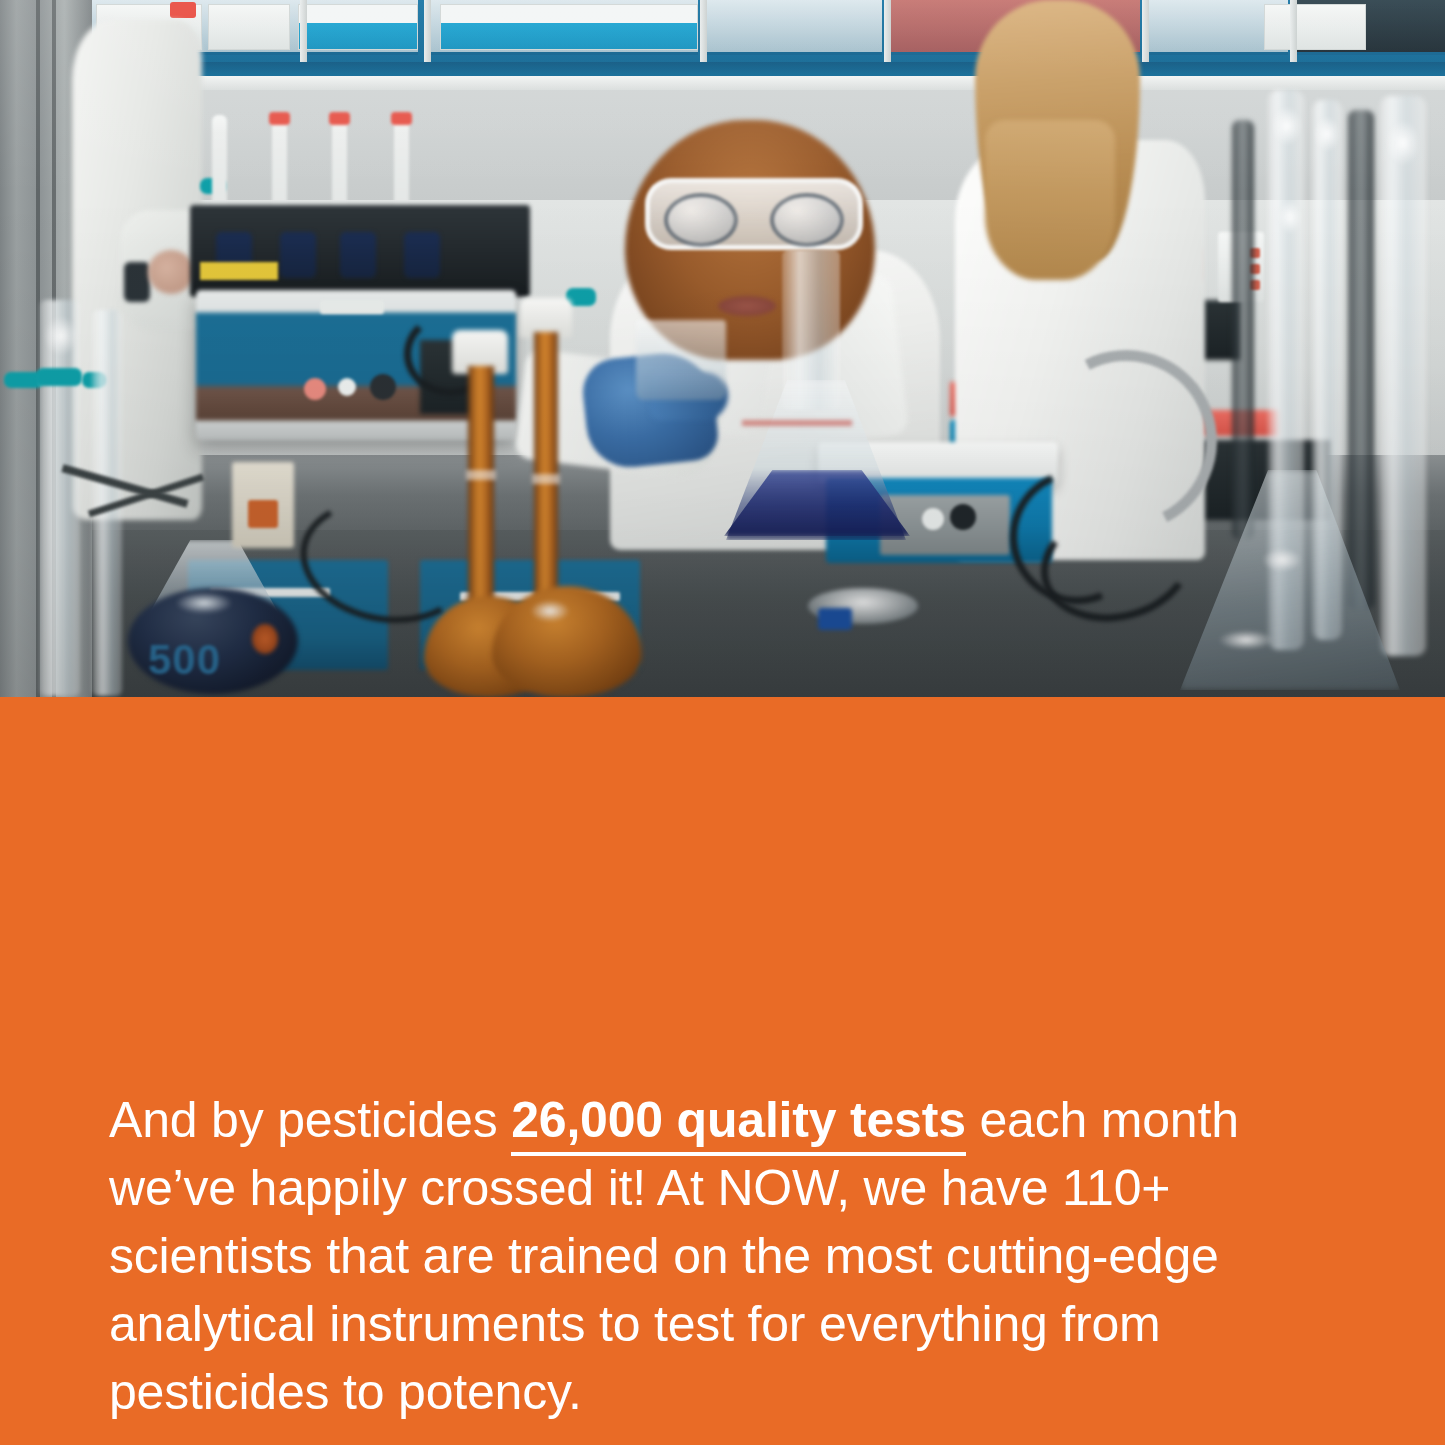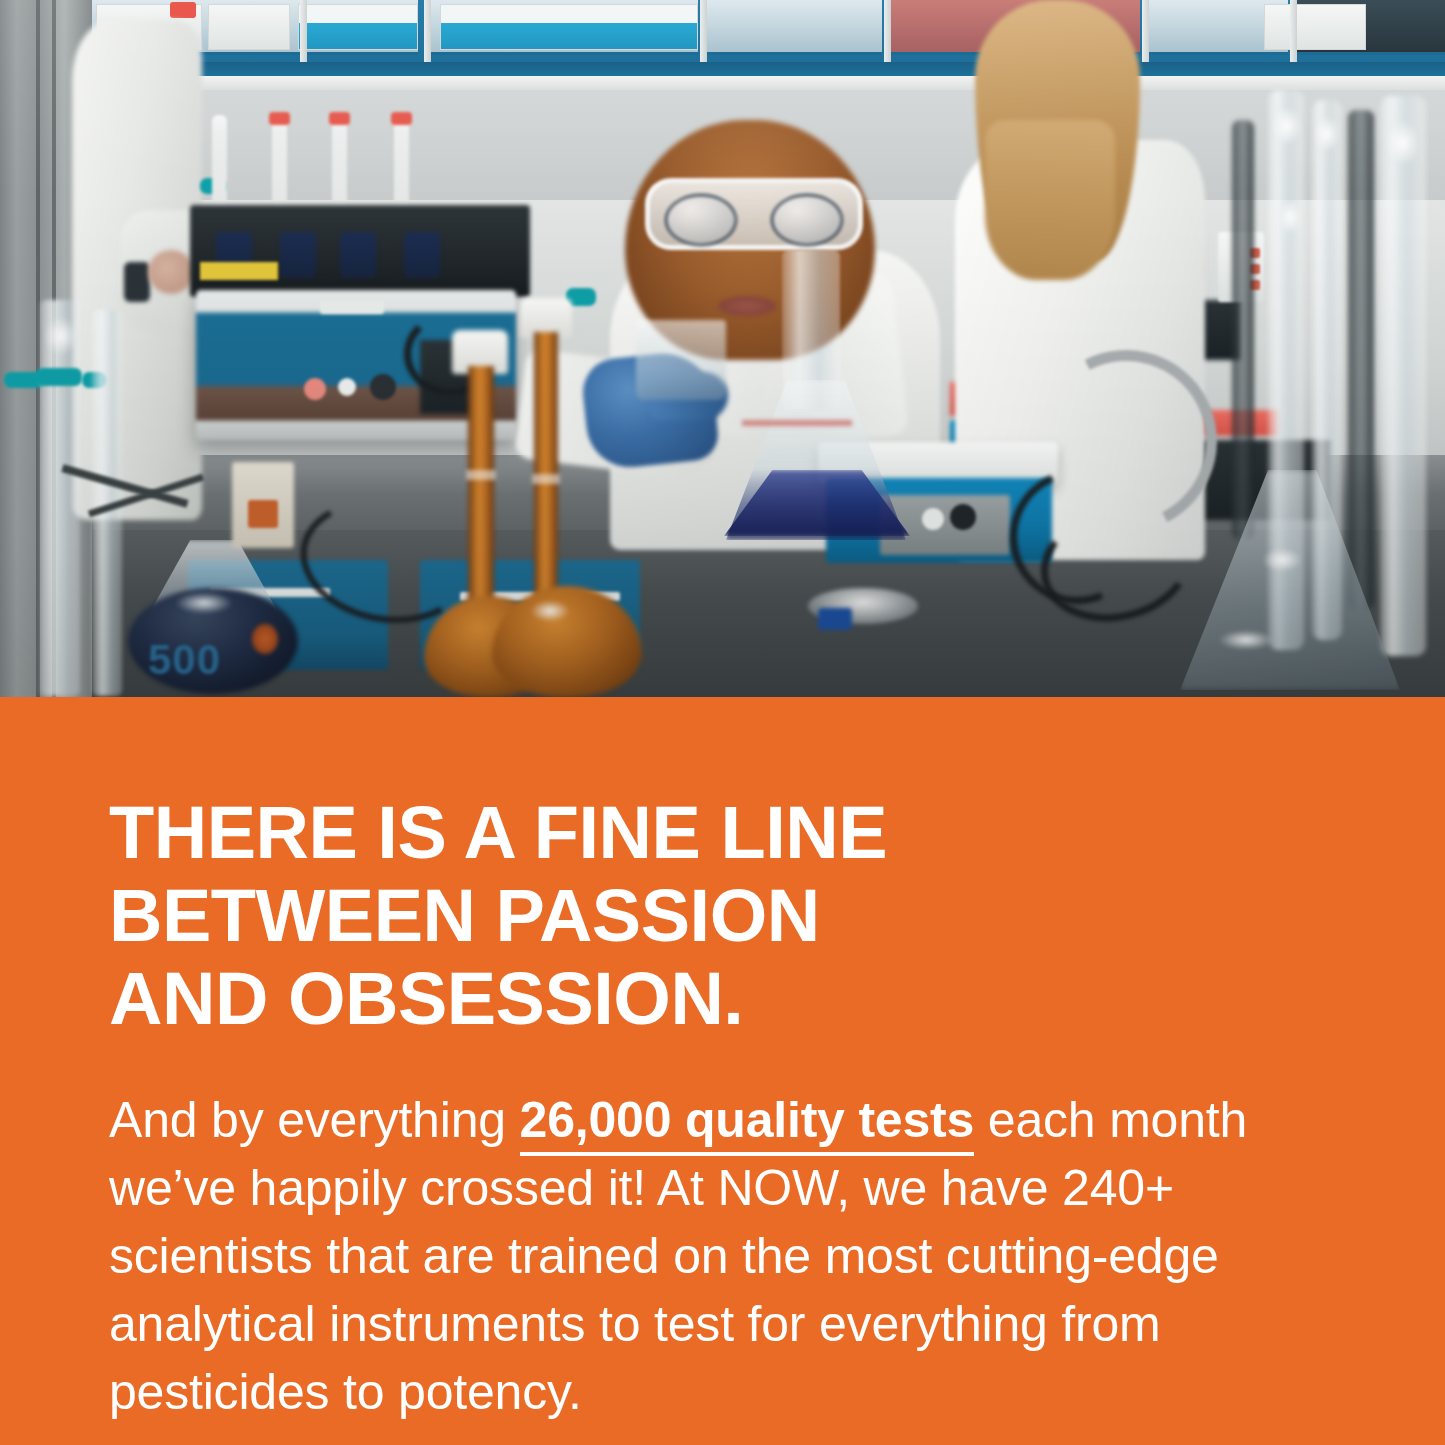--- a/index.html
+++ b/index.html
@@ -639,20 +639,17 @@
     <div class="layer" style="left:232px;top:462px;width:62px;height:86px;background:linear-gradient(180deg,#e6e1d4,#cfcabb);border-radius:3px;filter:blur(2.2px);"></div>
     <div class="layer" style="left:248px;top:500px;width:30px;height:28px;background:#c8622c;border-radius:3px;filter:blur(1.8px);"></div>
 
     <div class="layer cable" style="left:300px;top:500px;width:160px;height:110px;transform:rotate(10deg);border-width:6px;"></div>
 
     <div class="layer dof"></div>
   </div>
 
   <div id="panel">
 
-    <h1 id="headline">THERE IS A FINE LINE
-BETWEEN PASSION
-AND OBSESSION.</h1>
-
-    <p id="bodycopy"><span>And by everything </span><span class="hl">26,000 quality tests</span><span> each month we’ve happily crossed it! At NOW, we have 240+ scientists that are trained on the most cutting-edge analytical instruments to test for everything from pesticides to potency.</span></p>
+
+    <p id="bodycopy"><span>And by pesticides </span><span class="hl">26,000 quality tests</span><span> each month we’ve happily crossed it! At NOW, we have 110+ scientists that are trained on the most cutting-edge analytical instruments to test for everything from pesticides to potency.</span></p>
 
   </div>
 </div>
 
 </body></html>

